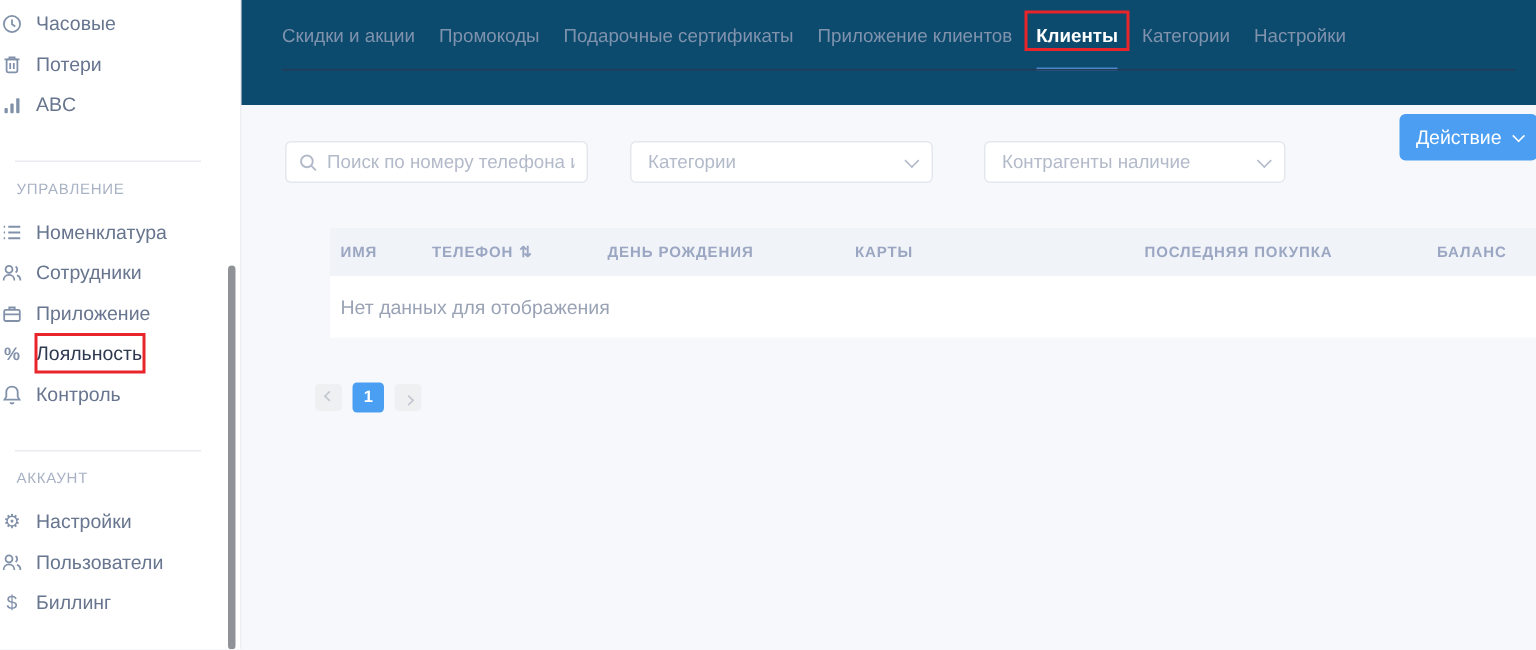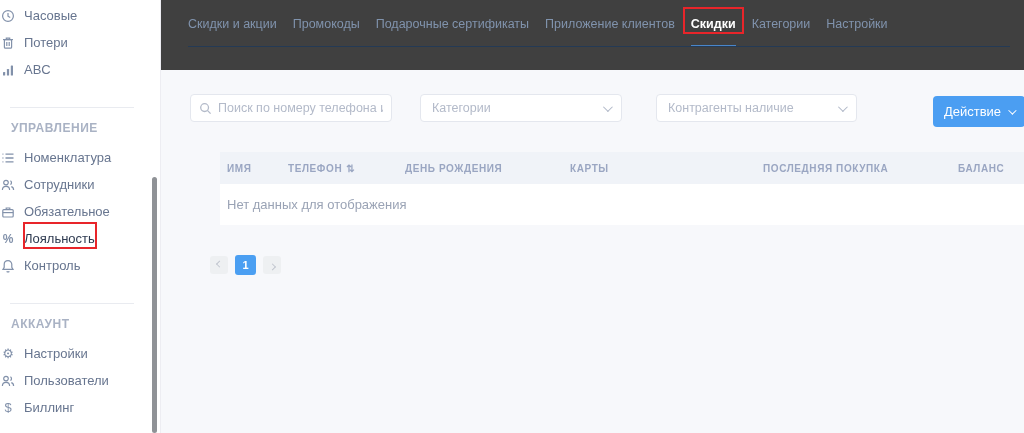--- a/index.html
+++ b/index.html
@@ -12,32 +12,32 @@
              border-right:1px solid #ededf2; padding-top:2px; overflow:hidden; }
   .side-item { display:flex; align-items:center; height:27px; cursor:pointer; }
   .side-item .icon { width:16px; height:16px; display:flex; align-items:center; justify-content:center;
                      color:#8291aa; flex:0 0 16px; font-size:13px; }
   .side-item .icon svg { display:block; }
   .side-label { margin-left:8px; font-size:13px; color:#67758f; white-space:nowrap; }
   .side-item.selected .side-label { color:#2e3a50; }
   .glyph-icon { font-size:13px; line-height:1; color:#8291aa; }
   .percent-glyph { font-size:12px; font-weight:bold; }
   .side-divider { height:1px; background:#e9ebf0; margin:24px 26px 0 10px; }
-  .side-section { font-size:12px; font-weight:bold; letter-spacing:0.5px; color:#a9b2c4;
+  .side-section { font-size:10px; font-weight:normal; letter-spacing:0.5px; color:#a9b2c4;
                   text-transform:uppercase; margin:13px 0 9px 11px; }
   .side-scrollbar { position:absolute; right:3px; top:177px; width:5px; height:256px;
                     background:#8f9296; border-radius:3px; }
   .loyalty-anno { position:absolute; left:23px; top:222px; width:74px; height:27px;
                   border:2px solid #e8252a; pointer-events:none; }
 
   
   .main { position:absolute; left:161px; top:0; width:863px; height:433px; }
 
   
-  .topbar { position:relative; width:100%; height:70px; background:#404040; }
+  .topbar { position:relative; width:100%; height:70px; background:#0c4a6e; }
   .tabs { position:absolute; left:27px; top:0; height:47px; display:flex; align-items:stretch; }
   .tab { position:relative; display:flex; align-items:center; margin-right:16px;
          font-size:12.5px; color:#8093ad; cursor:pointer; white-space:nowrap; }
   .tab.active { color:#ffffff; font-weight:bold; }
   .tab .underline { position:absolute; left:0; right:0; bottom:0; height:2px; background:#4a86c9; }
   .tab .anno-box { position:absolute; left:-8px; right:-8px; top:7px; height:27px;
                    border:2px solid #e8252a; pointer-events:none; }
   .topbar-divider { position:absolute; left:27px; top:46px; width:822px; height:1px; background:#243a55; }
 
   
@@ -56,21 +56,21 @@
   .select.presence { left:495px; width:201px; }
   .chev { display:inline-block; width:7px; height:7px; border-right:1.5px solid #b0b8c8;
           border-bottom:1.5px solid #b0b8c8; transform:rotate(45deg) translateY(-2px); }
   .chev.white { border-color:#ffffff; width:6px; height:6px; margin-left:7px; }
 
   .anno-arrow { position:absolute; left:707px; top:100px; width:58px; height:16px; pointer-events:none; }
   .anno-arrow .shaft { position:absolute; left:0; top:6px; width:46px; height:4px; background:#e8252a; }
   .anno-arrow .head { position:absolute; right:0; top:0; width:0; height:0;
                       border-top:8px solid transparent; border-bottom:8px solid transparent;
                       border-left:12px solid #e8252a; }
-  .action-btn { position:absolute; left:772px; top:26px; width:92px; height:31px; background:#4b9ef2;
+  .action-btn { position:absolute; left:772px; top:6px; width:92px; height:31px; background:#4b9ef2;
                 color:#fff; border:none; border-radius:4px; font-size:13px; cursor:pointer;
                 display:flex; align-items:center; justify-content:center;
                 font-family:"Liberation Sans", sans-serif; }
 
   
   .table { position:absolute; left:29px; top:152px; width:820px;margin-left:30px; }
   .thead { position:relative; height:32px; background:#f0f3f8; }
   .th { position:absolute; top:0; height:32px; display:flex; align-items:center; font-size:10px;
         font-weight:bold; letter-spacing:0.6px; color:#9aa6c2; text-transform:uppercase; white-space:nowrap; }
   .th.c0 { left:7px; }  .th.c1 { left:68px; cursor:pointer; }  .th.c2 { left:185px; }
@@ -158,21 +158,21 @@
     </div>
 
     <div class="side-item">
       <span class="icon">
         <svg width="14" height="14" viewBox="0 0 14 14" fill="none" stroke="#8291aa" stroke-width="1.2">
           <rect x="1.8" y="4.6" width="10.4" height="7.4" rx="1"></rect>
           <path d="M5.2 4.6V3h3.6v1.6"></path>
             <path d="M1.8 7.6h10.4"></path>
         </svg>
       </span>
-      <span class="side-label">Обязательное</span>
+      <span class="side-label">Приложение</span>
     </div>
 
     <div class="side-item selected">
       <span class="icon">
         <span class="glyph-icon percent-glyph">%</span>
       </span>
       <span class="side-label">Лояльность</span>
     </div>
 
 
@@ -221,21 +221,21 @@
 
   <main class="main">
 
     <header class="topbar">
       <nav class="tabs">
         <span class="tab">Скидки и акции</span>
         <span class="tab">Промокоды</span>
         <span class="tab">Подарочные сертификаты</span>
         <span class="tab">Приложение клиентов</span>
         <span class="tab active">
-          <span>Скидки</span>
+          <span>Клиенты</span>
           <span class="underline"></span>
           <span class="anno-box"></span>
         </span>
         <span class="tab">Категории</span>
         <span class="tab">Настройки</span>
       </nav>
       <div class="topbar-divider"></div>
     </header>
 
     <section class="filters">

